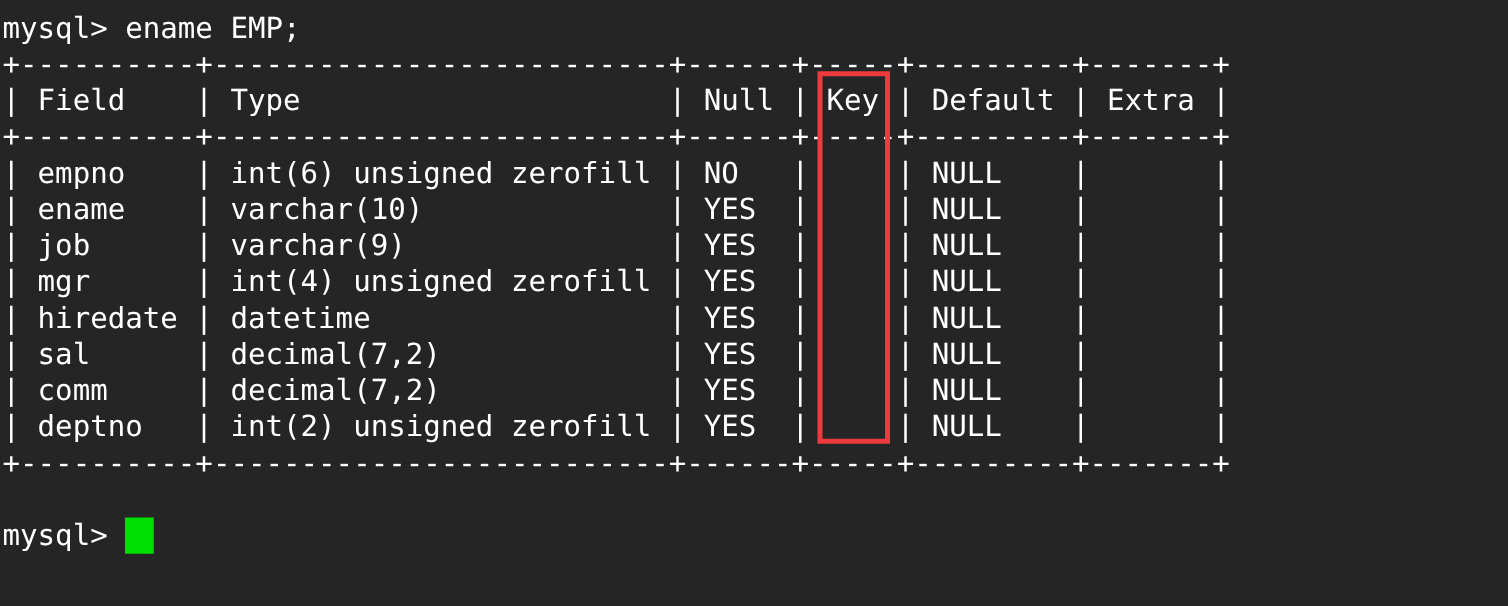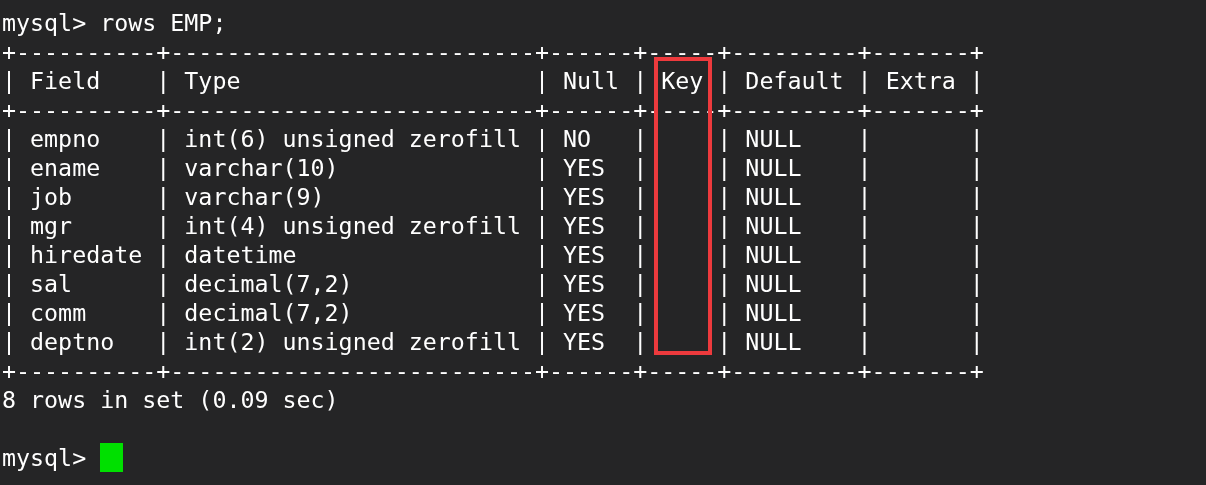--- a/index.html
+++ b/index.html
@@ -53,36 +53,35 @@
     border: 4px solid #ed3a3d;
     box-sizing: border-box;
     pointer-events: none;
   }
 </style>
 </head>
 <body>
 
 <div class="terminal" style="background: rgb(37, 37, 38); color: rgb(255, 255, 255);">
 
-  <div class="line"><span class="prompt">mysql&gt;</span><span class="command">rows EMP;</span></div>
+  <div class="line"><span class="prompt">mysql&gt;</span><span class="command">ename EMP;</span></div>
 
   <pre class="result">+----------+--------------------------+------+-----+---------+-------+
 | Field    | Type                     | Null | Key | Default | Extra |
 +----------+--------------------------+------+-----+---------+-------+
 | empno    | int(6) unsigned zerofill | NO   |     | NULL    |       |
 | ename    | varchar(10)              | YES  |     | NULL    |       |
 | job      | varchar(9)               | YES  |     | NULL    |       |
 | mgr      | int(4) unsigned zerofill | YES  |     | NULL    |       |
 | hiredate | datetime                 | YES  |     | NULL    |       |
 | sal      | decimal(7,2)             | YES  |     | NULL    |       |
 | comm     | decimal(7,2)             | YES  |     | NULL    |       |
 | deptno   | int(2) unsigned zerofill | YES  |     | NULL    |       |
 +----------+--------------------------+------+-----+---------+-------+</pre>
 
-  <div class="line">8 rows in set (0.09 sec)</div>
 
   <div class="line"></div>
 
   <div class="line"><span class="prompt">mysql&gt;</span><span class="cursor" style="background: rgb(0, 224, 0);"></span></div>
 
   <div class="key-highlight" style="border-color: rgb(237, 58, 61);"></div>
 
 </div>
 
 </body></html>

